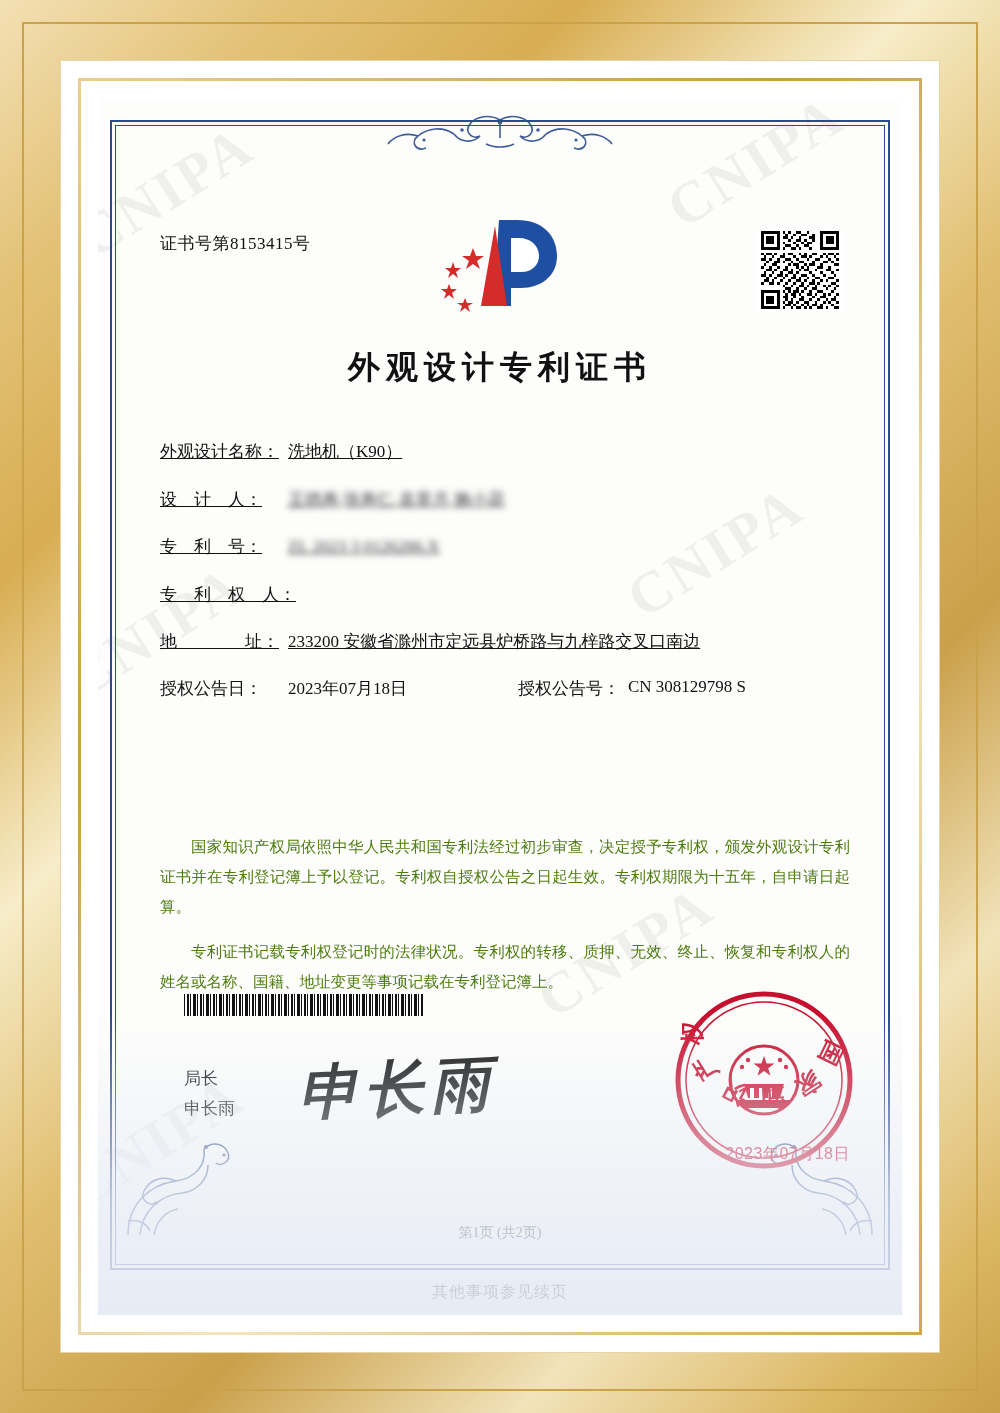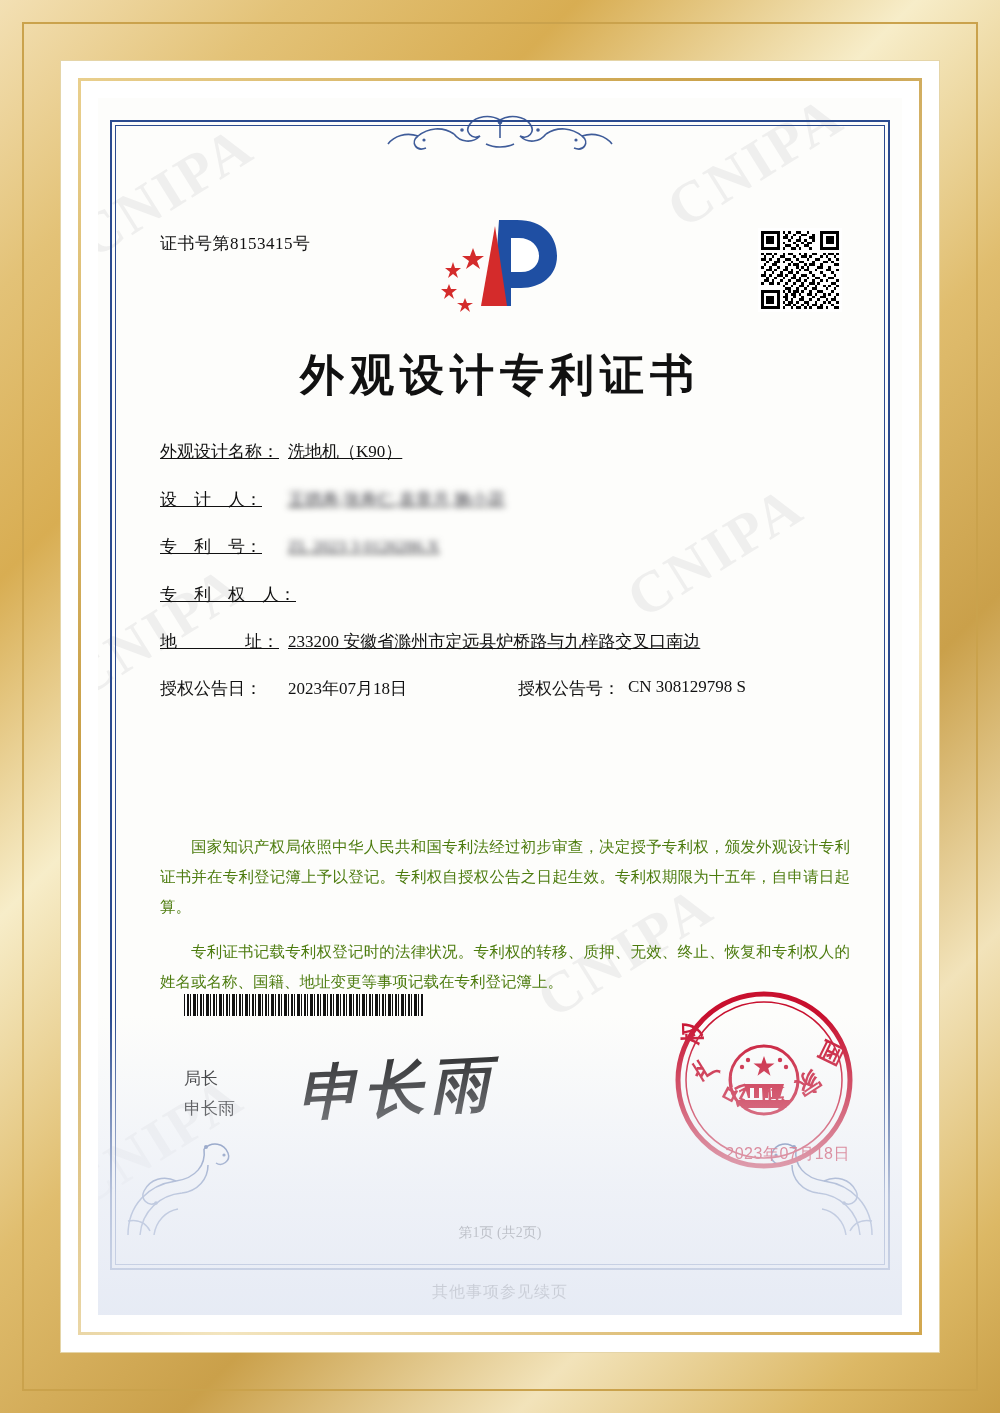--- a/index.html
+++ b/index.html
@@ -147,21 +147,21 @@
     background: #fff;
     padding: 3px;
     box-sizing: border-box;
   }
 
   .title {
     position: absolute;
     left: 0; right: 0;
     top: 232px;
     text-align: center;
-    font-size: 44px;
+    font-size: 32px;
     font-weight: 700;
     letter-spacing: 6px;
     color: #111;
     font-family: "Liberation Serif", "DejaVu Serif", serif;
   }
 
   .fields {
     position: absolute;
     left: 62px;
     top: 325px;

